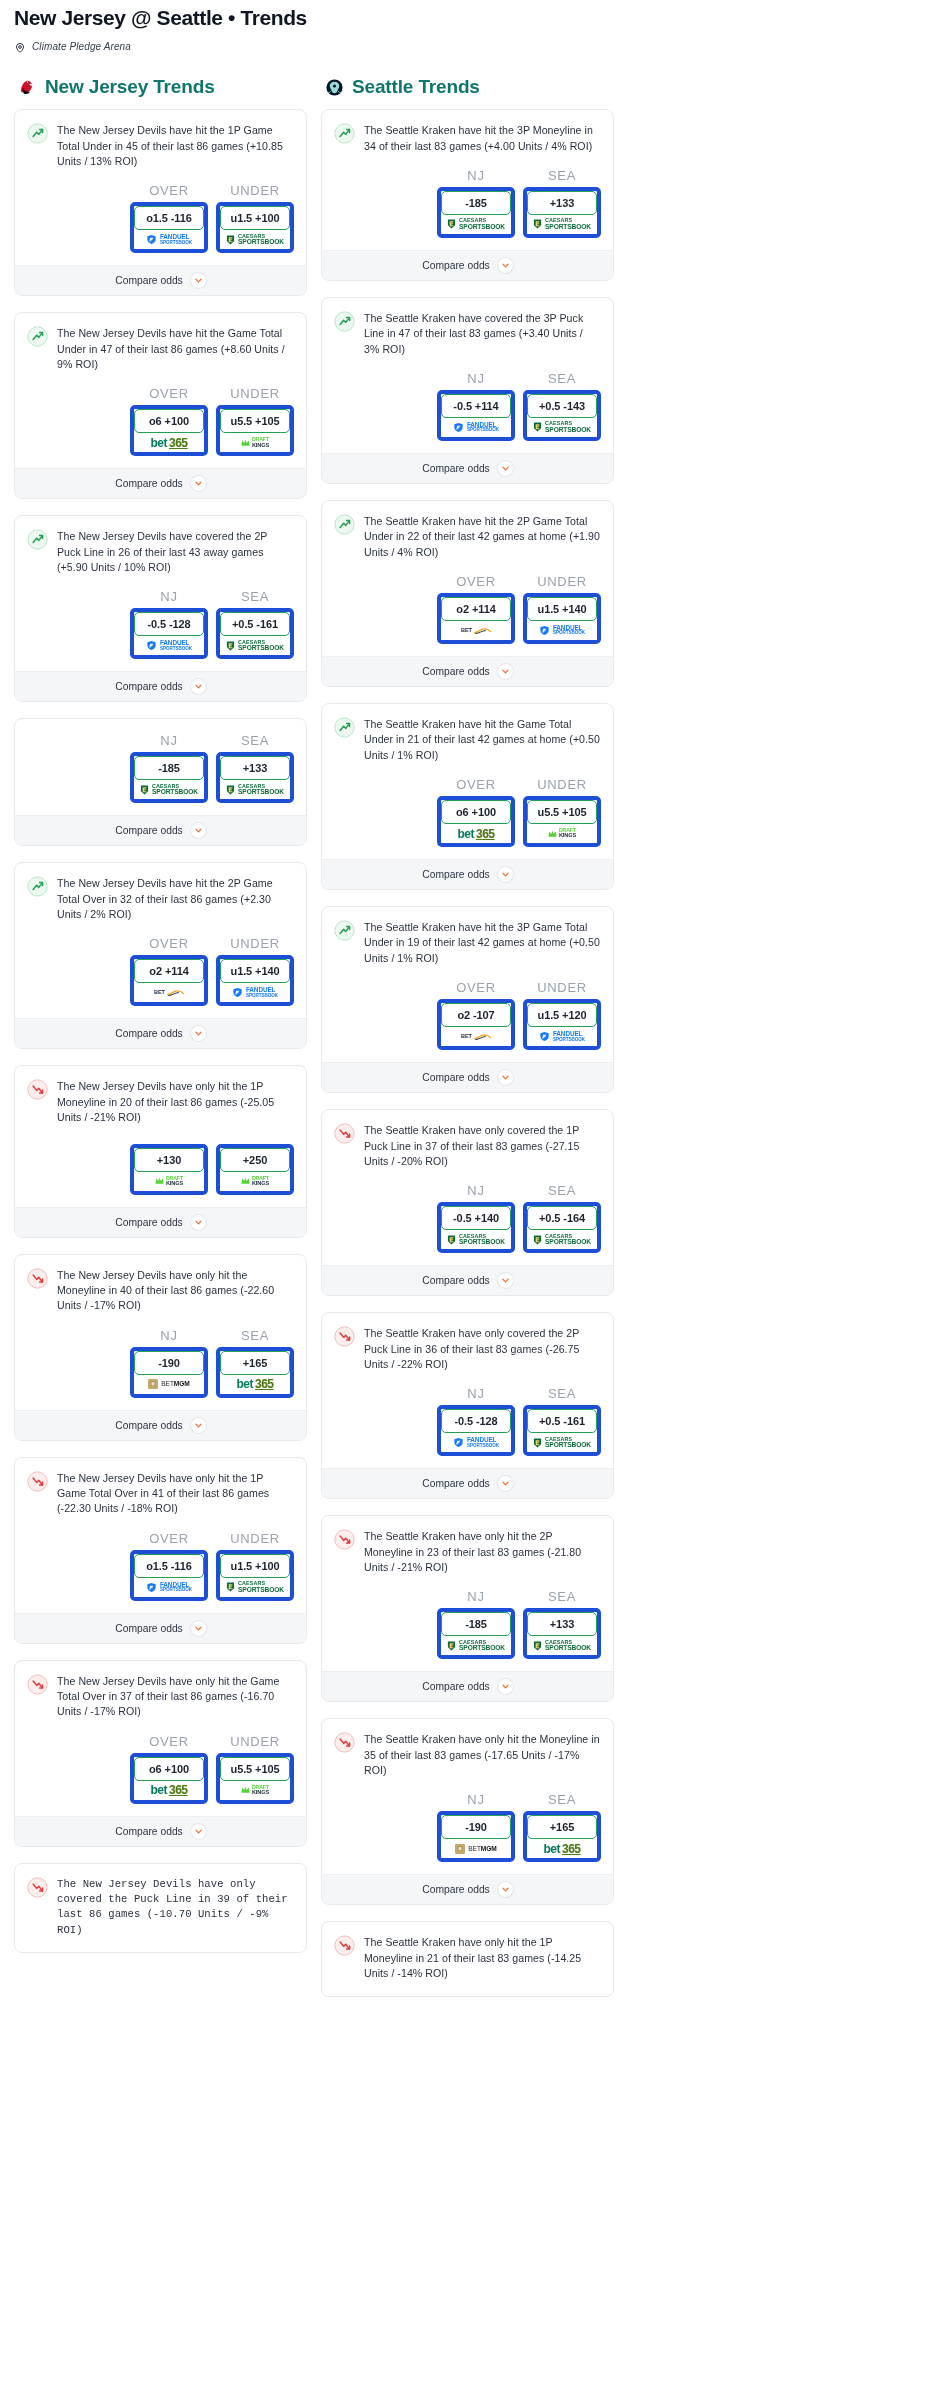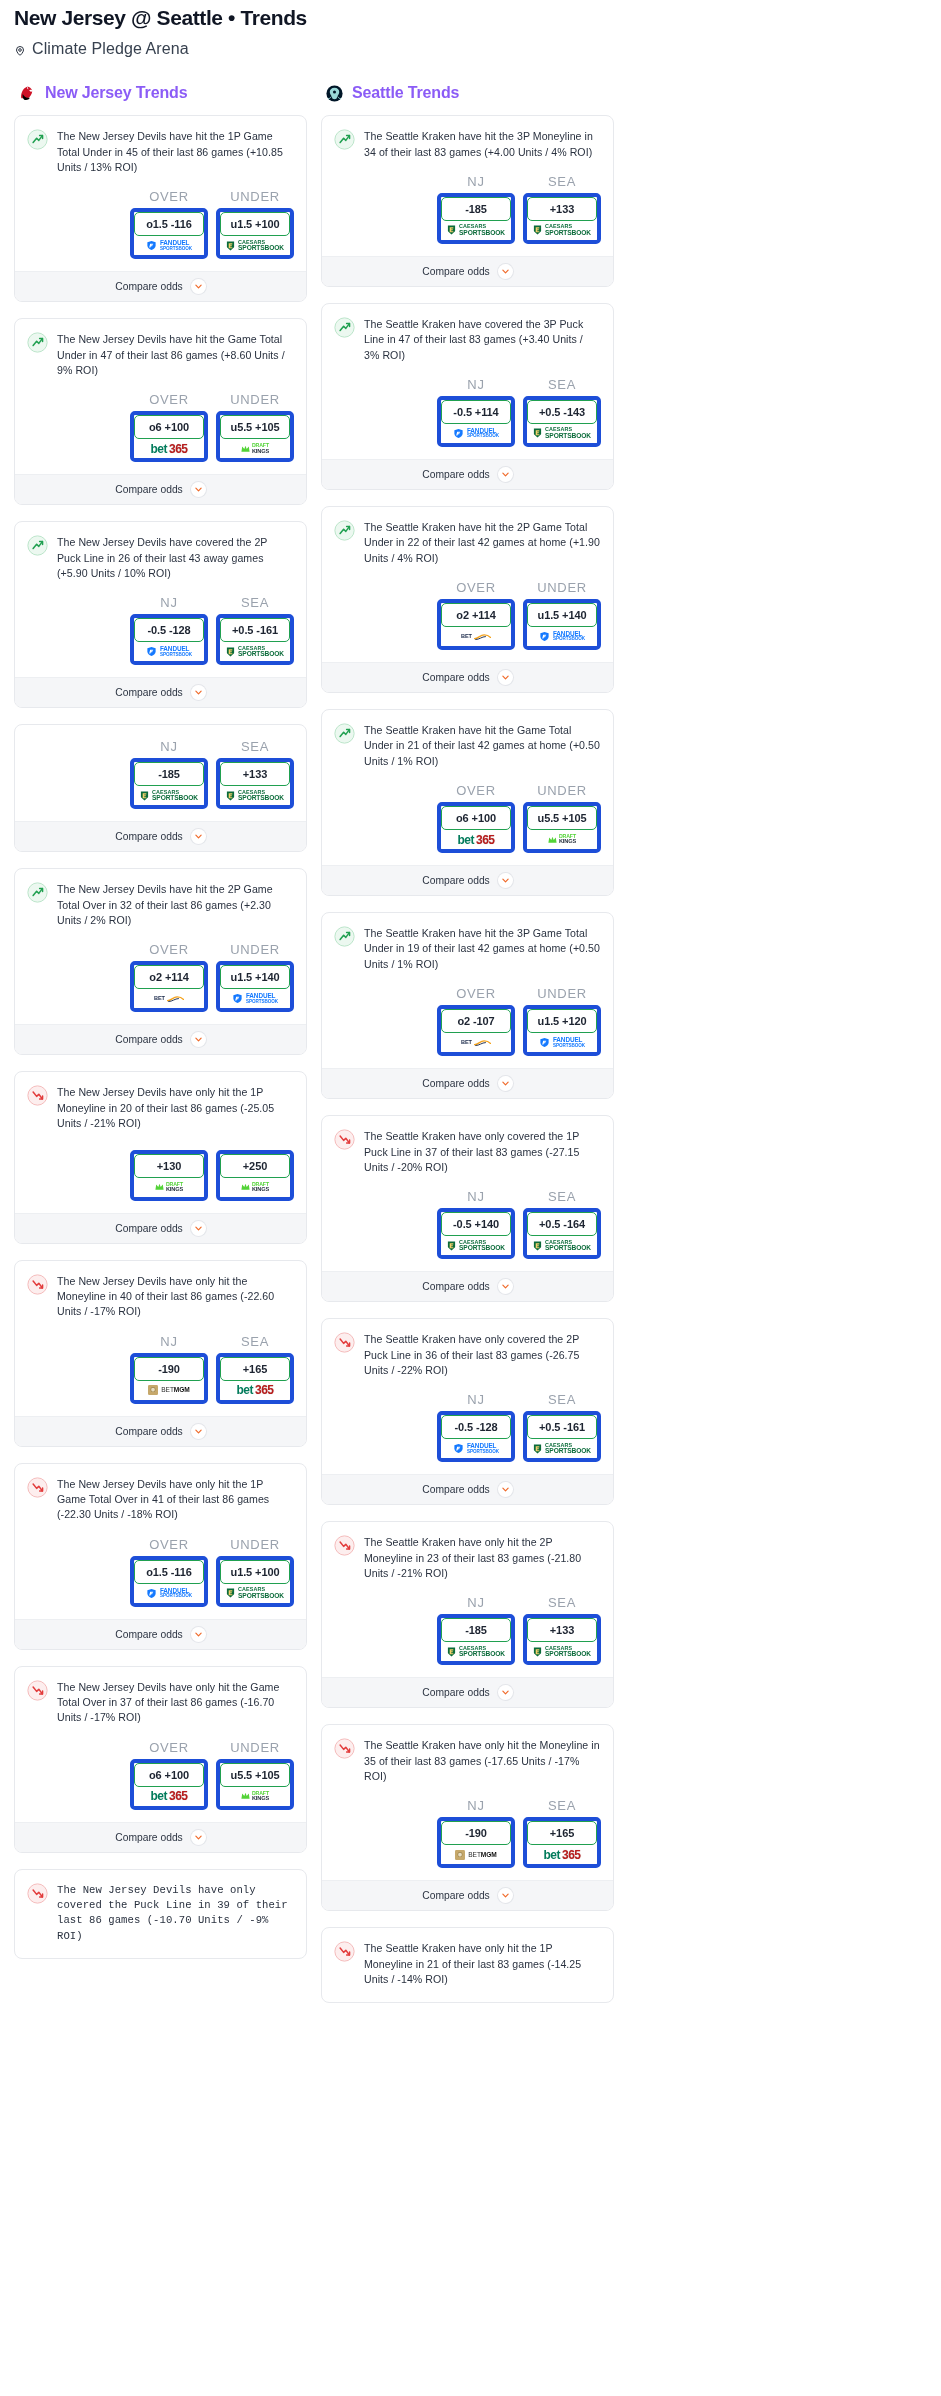--- a/index.html
+++ b/index.html
@@ -20,21 +20,21 @@
     letter-spacing: -0.4px;
     color: #101624;
     line-height: 1.15;
   }
   .venue-row {
     display: flex;
     align-items: center;
     gap: 6px;
     margin-top: 10px;
   }
-  .venue-text { font-size: 16px; color: #37414f; letter-spacing: .1px; }
+  .venue-text { font-size: 10px; color: #37414f; letter-spacing: .1px; font-style: italic; }
   .pin-icon { width: 12px; height: 12px; display: block; }
 
   
   .columns {
     display: flex;
     gap: 14px;
     padding: 0 14px;
     margin-top: 24px;
     align-items: flex-start;
   }
@@ -42,23 +42,23 @@
 
   .col-head {
     display: flex;
     align-items: center;
     gap: 8px;
     padding-left: 4px;
     margin-bottom: 11px;
     height: 22px;
   }
   .col-head-title {
-    font-size: 16px;
+    font-size: 19px;
     font-weight: 700;
-    color: #8b5cf6;
+    color: #0f766e;
     letter-spacing: -0.15px;
   }
   .team-logo { width: 19px; height: 19px; flex: 0 0 19px; display: block; }
 
   
   .trend-card {
     border: 1px solid #e7e9ed;
     border-radius: 8px;
     background: #fff;
     margin-bottom: 16px;
@@ -162,21 +162,21 @@
   .fd-bot { font-size: 4.6px; font-weight: 700; color: #1479ff; letter-spacing: -0.05px; }
 
   .logo-caesars { gap: 3px; }
   .cz-badge { width: 9px; height: 10px; display:block; }
   .cz-words { display: flex; flex-direction: column; }
   .cz-top { font-size: 5.4px; font-weight: 700; color: #0b6b3a; letter-spacing: .1px; }
   .cz-bot { font-size: 6.6px; font-weight: 700; color: #0b6b3a; letter-spacing: -0.1px; }
 
   .logo-bet365 { font-size: 12px; font-weight: 800; letter-spacing: -0.5px; }
   .b365-a { color: #027b5b; }
-  .b365-b { color: #b91c1c; text-shadow: 0 0 1px rgba(0,0,0,.25); }
+  .b365-b { color: #4d7c0f; text-shadow: 0 0 1px rgba(0,0,0,.25); text-decoration: underline; }
 
   .logo-dk { gap: 2px; }
   .dk-crown { width: 9px; height: 8px; display: block; }
   .dk-words { display: flex; flex-direction: column; line-height: 1; }
   .dk-top { font-size: 5.2px; font-weight: 800; color: #53d337; letter-spacing: -0.1px; }
   .dk-bot { font-size: 5.6px; font-weight: 800; color: #1f2937; letter-spacing: -0.1px; }
 
   .logo-betrivers { gap: 2px; }
   .br-text { font-size: 5.6px; font-weight: 700; color: #1b2a4a; letter-spacing: -0.1px;}
   .br-swoosh { width: 17px; height: 8px; display:block; }

